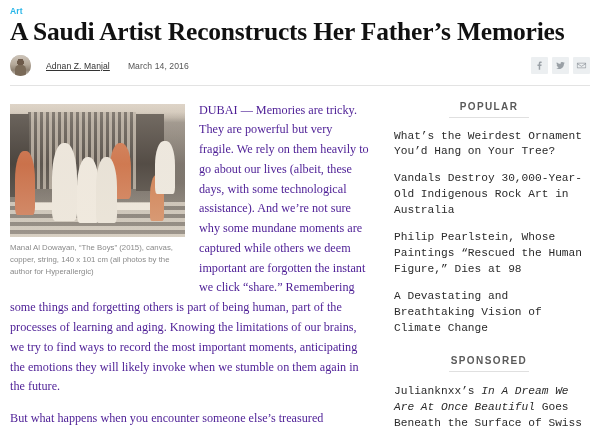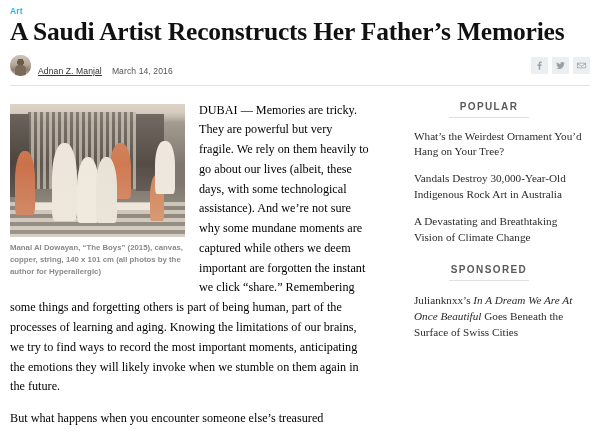--- a/index.html
+++ b/index.html
@@ -46,22 +46,22 @@
 
   .byline-row {
     display: flex;
     align-items: center;
     justify-content: space-between;
     height: 26px;
     margin-bottom: 6px;
   }
   .byline-left {
     display: flex;
-    align-items: flex-end;
-    gap: 7px;
+    align-items: center;
+    gap: 15px;
   }
   .avatar {
     width: 21px;
     height: 21px;
     border-radius: 50%;
     overflow: hidden;
     flex: none;
     background: #b9b0a6;
     position: relative;
   }
@@ -123,21 +123,20 @@
     flex: none;
     padding-left: 16px;
     box-sizing: border-box;
   }
 
   
   figure.art-figure {
     float: left;
     width: 175px;
     margin: 3px 14px 6px 0;
-    font-weight: bold;
   }
   .art-photo {
     width: 175px;
     height: 133px;
     position: relative;
     overflow: hidden;
     background: #cfc4b6;
   }
   .ph-bg {
     position: absolute; inset: 0;
@@ -186,21 +185,21 @@
     line-height: 1.55;
     color: #8a8a8a;
     margin-top: 5px;
   }
 
   
   p.body-p {
     font-family: "Liberation Serif", serif;
     font-size: 12.2px;
     line-height: 1.62;
-    color: #000000;
+    color: #4c1d95;
     margin: 0 0 12px 0;
     text-align: left;
   }
 
   
   .side-block { margin-bottom: 18px; }
   .side-title {
     font-family: "Liberation Sans", sans-serif;
     font-size: 10px;
     font-weight: bold;
@@ -216,27 +215,26 @@
     margin: 0 auto 11px auto;
   }
   ul.side-list {
     list-style: none;
     margin: 0;
     padding: 0;
   }
   ul.side-list li { margin-bottom: 11px; }
   ul.side-list li:last-child { margin-bottom: 0; }
   a.side-link {
-    font-family: Liberation Serif, serif;
+    font-family: Liberation Mono, monospace;
     font-size: 11.2px;
     line-height: 1.42;
     color: #2b2b2b;
     text-decoration: none;
     display: block;
-    margin-left: 20px;
   }
   .sponsored-item a.side-link { font-size: 11.2px; line-height: 1.45; }
   em.t { font-style: italic; }
 </style>
 </head>
 <body>
 
 <div class="page">
 
   <a class="category" href="#">Art</a>
@@ -315,20 +313,23 @@
         <div class="side-title">POPULAR</div>
         <hr class="side-rule">
         <ul class="side-list">
           <li>
               <a class="side-link" href="#">What’s the Weirdest Ornament You’d Hang on Your Tree?</a>
             </li>
           <li>
               <a class="side-link" href="#">Vandals Destroy 30,000-Year-Old Indigenous Rock Art in Australia</a>
             </li>
           <li>
+              <a class="side-link" href="#">Philip Pearlstein, Whose Paintings “Rescued the Human Figure,” Dies at 98</a>
+            </li>
+          <li>
               <a class="side-link" href="#">A Devastating and Breathtaking Vision of Climate Change</a>
             </li>
         </ul>
       </div>
 
       <div class="side-block">
         <div class="side-title">SPONSORED</div>
         <hr class="side-rule">
         <div class="sponsored-item">
           <a class="side-link" href="#"><span>Julianknxx’s </span><em class="t">In A Dream We Are At Once Beautiful</em><span> Goes Beneath the Surface of Swiss Cities</span></a>

